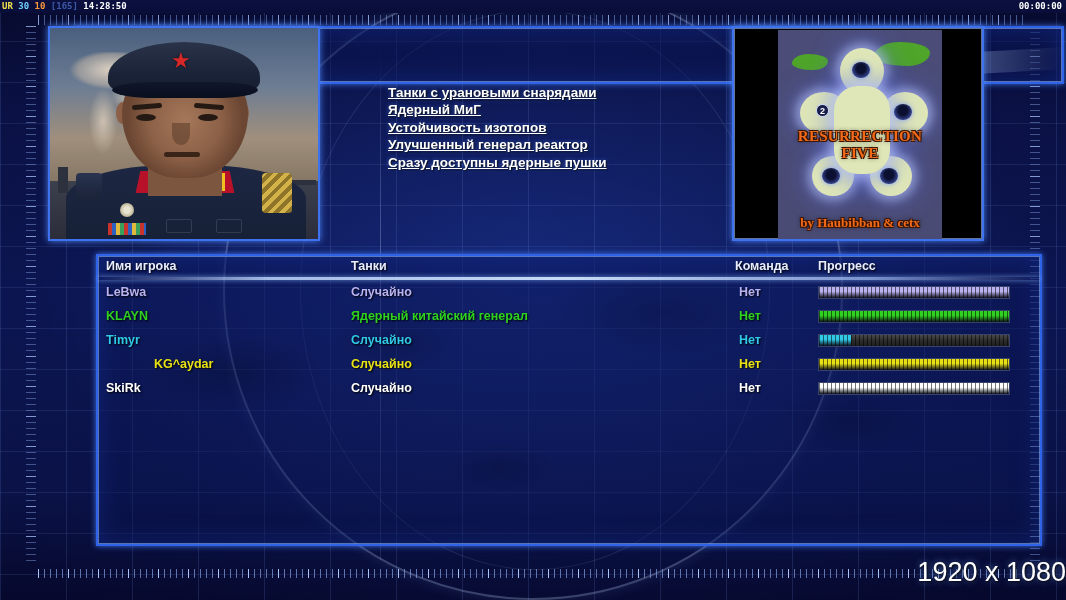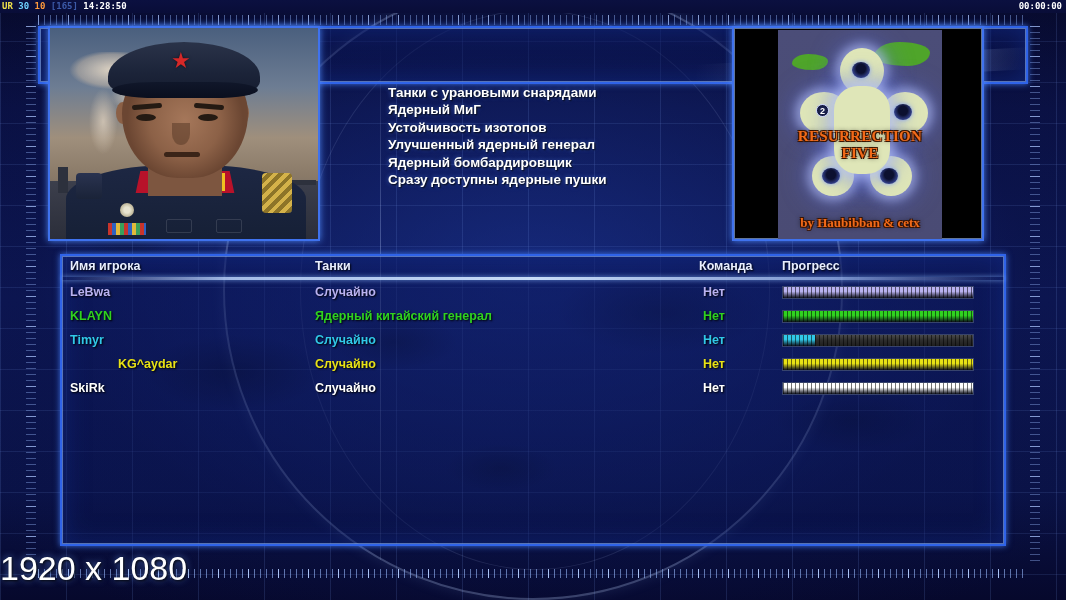--- a/index.html
+++ b/index.html
@@ -97,20 +97,21 @@
   #rr{ right:-12px; }
 
   .panel{
     position:absolute;
     border:2px solid #2f63e8;
     box-shadow:
       0 0 6px rgba(70,130,255,0.85),
       inset 0 0 0 1px rgba(150,190,255,0.55),
       inset 0 0 26px rgba(20,50,150,0.55);
     background:linear-gradient(180deg, rgba(12,24,92,0.55) 0%, rgba(10,20,80,0.35) 100%);
+    margin-left:36px;
   }
 
   
   #title-panel{ left:0; top:0; width:990px; height:58px; }
   #title-text{
     position:absolute; left:32px; top:11px;
     font-size:30px; font-weight:500; color:#fff;
     text-shadow:0 0 6px rgba(120,160,255,.55), 1px 1px 2px #000;
     letter-spacing:.4px;
   }
@@ -197,20 +198,21 @@
   .pocket.a{left:100px;bottom:6px;} .pocket.b{left:150px;bottom:6px;}
 
   
   #abilities{
     position:absolute; left:350px; top:58px; width:300px;
   }
   #abilities .ab{
     font-size:13.5px; font-weight:bold; color:#fff;
     line-height:17.4px; white-space:nowrap;
     text-shadow:1px 1px 2px #000, 0 0 4px rgba(90,140,255,.6);
+    text-decoration:underline;
   }
 
   
   #map-box{
     position:absolute; left:694px; top:0; width:252px; height:215px;
     border:2px solid #3f72ee;
     box-shadow:0 0 7px rgba(80,140,255,.9), inset 0 0 0 1px rgba(160,195,255,.6);
     background:#000; overflow:hidden;
   }
   #map-inner{
@@ -275,22 +277,22 @@
     position:absolute;inset:0;
     background:repeating-linear-gradient(90deg, rgba(0,0,0,.55) 0 1px, rgba(0,0,0,0) 1px 4px);
   }
   .pbar-rest{
     position:absolute;top:0;height:100%;
     background:linear-gradient(180deg,#4a4a4a 0%,#2e2e2e 45%,#1e1e1e 100%);
   }
 
   
   #resolution{
-    position:absolute;left:0;bottom:12px;width:1066px;text-align:left;
-    font-size:34px;color:#fff;z-index:40;
+    position:absolute;left:0;bottom:12px;width:1066px;text-align:right;
+    font-size:27px;color:#fff;z-index:40;
     text-shadow:1px 1px 3px #000, 0 0 7px rgba(110,160,255,.7);
     margin-top:36px;
   }
   #botruler{
     position:absolute;left:38px;bottom:22px;width:990px;height:9px;z-index:20;
     background-image:
       repeating-linear-gradient(to right, rgba(180,205,255,0.9) 0px, rgba(180,205,255,0.9) 1px, transparent 1px, transparent 30px),
       repeating-linear-gradient(to right, rgba(140,170,235,0.65) 0px, rgba(140,170,235,0.65) 1px, transparent 1px, transparent 6px);
   }
 </style>
@@ -359,22 +361,21 @@
       <div class="mouth"></div>
       <div class="cap"></div>
       <div class="brim"></div>
       <div class="star"></div>
     </div>
 
     <div id="abilities">
       <div class="ab">Танки с урановыми снарядами</div>
       <div class="ab">Ядерный МиГ</div>
       <div class="ab">Устойчивость изотопов</div>
-      <div class="ab">Улучшенный ядерный генерал</div>
-      <div class="ab">Ядерный бомбардировщик</div>
+      <div class="ab">Улучшенный генерал реактор</div>
       <div class="ab">Сразу доступны ядерные пушки</div>
     </div>
 
     <div id="map-box">
       <div id="map-inner">
         <div class="croc" style="left:14px;top:24px;width:36px;height:16px;"></div>
         <div class="croc" style="left:96px;top:12px;width:56px;height:24px;"></div>
 
         <div class="isle" style="left:62px;top:18px;width:44px;height:46px;"></div>
         <div class="isle" style="left:22px;top:62px;width:48px;height:42px;"></div>

